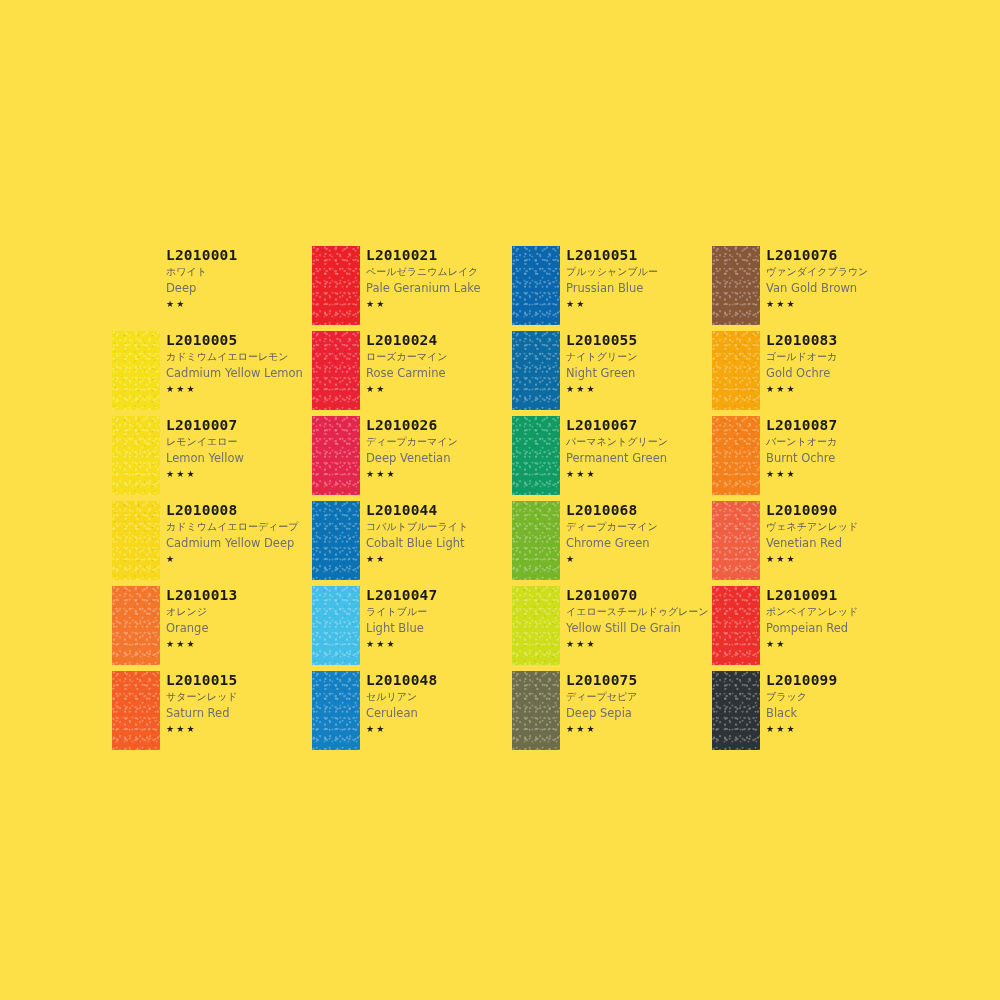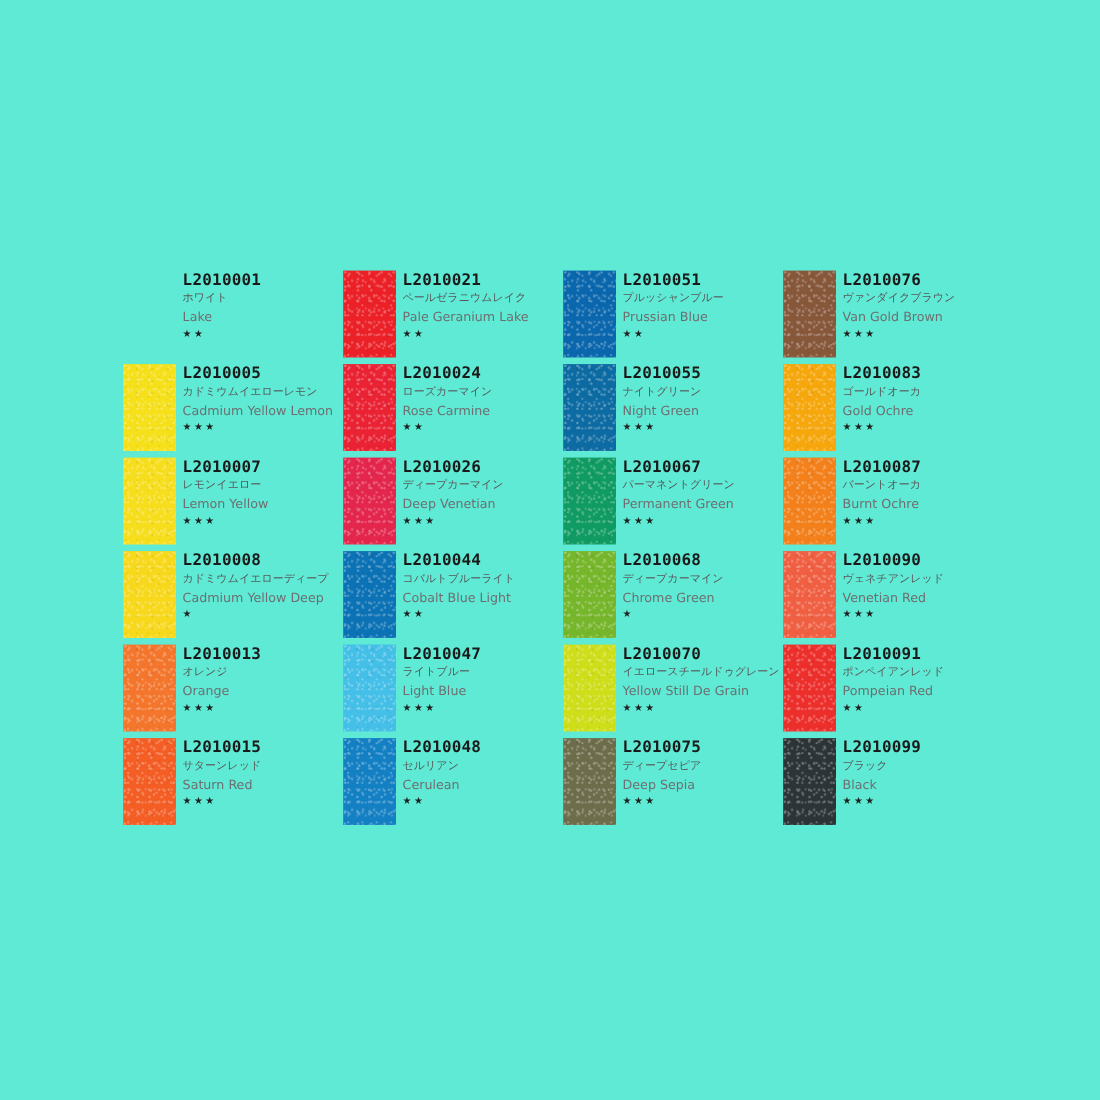--- a/index.html
+++ b/index.html
@@ -15,21 +15,21 @@
     position: relative;
     overflow: hidden;
   }
 
   #chart-sheet {
     position: absolute;
     left: 0;
     top: 0;
     width: 1000px;
     height: 1000px;
-    background: #5eead4;
+    background: #fde047;
   }
 
   #columns {
     position: absolute;
     left: 112px;
     top: 246px;
     width: 800px;
     display: flex;
     flex-direction: row;
     align-items: flex-start;
@@ -119,21 +119,21 @@
 <body>
 
 <div id="chart-sheet">
   <div id="columns">
       <div class="color-column">
         <div class="color-entry">
           <div class="swatch" style="background: transparent;"></div>
           <div class="entry-text">
             <div class="code">L2010001</div>
             <div class="name-ja">ホワイト</div>
-            <div class="name-en">Lake</div>
+            <div class="name-en">Deep</div>
             <div class="stars">★★</div>
           </div>
         </div>
         <div class="color-entry">
           <div class="swatch" style="background: rgb(245, 224, 25);">
             <div class="swatch-texture"></div>
           </div>
           <div class="entry-text">
             <div class="code">L2010005</div>
             <div class="name-ja">カドミウムイエローレモン</div>

